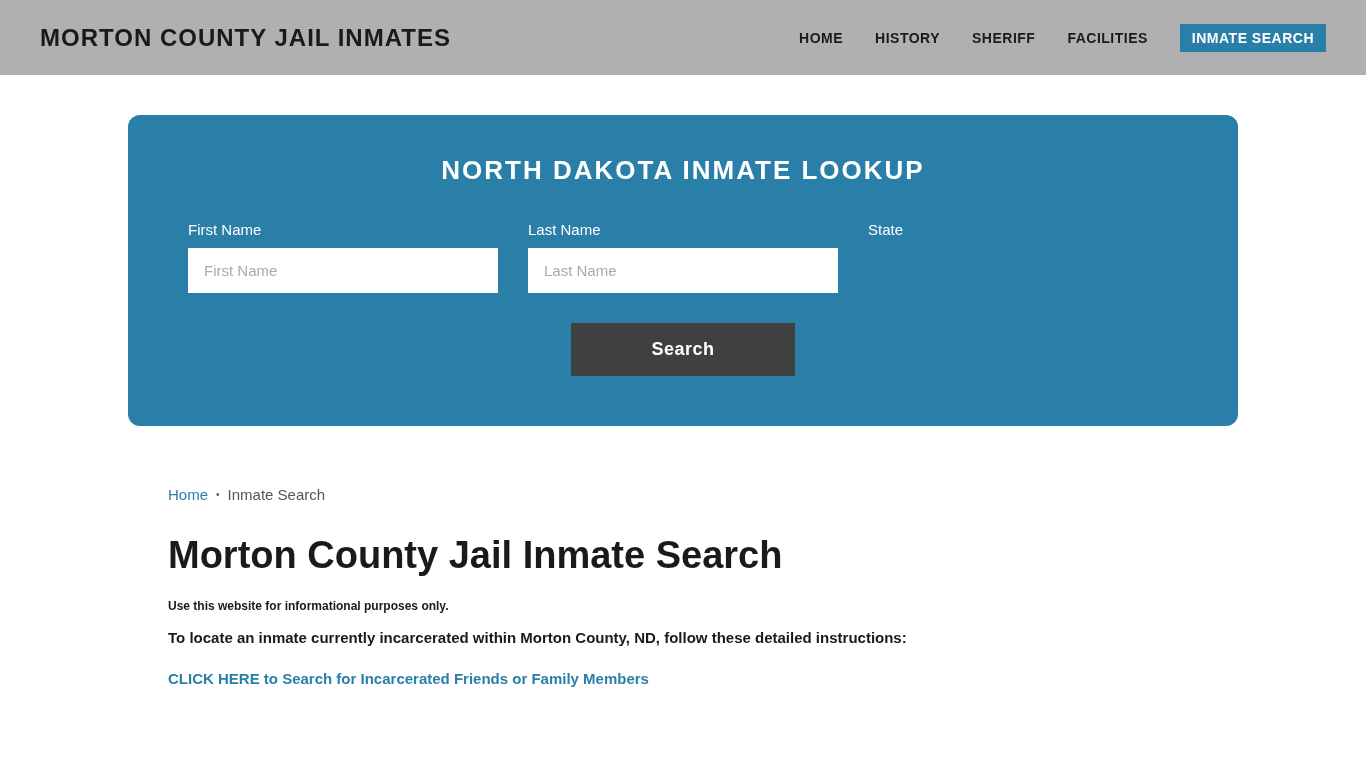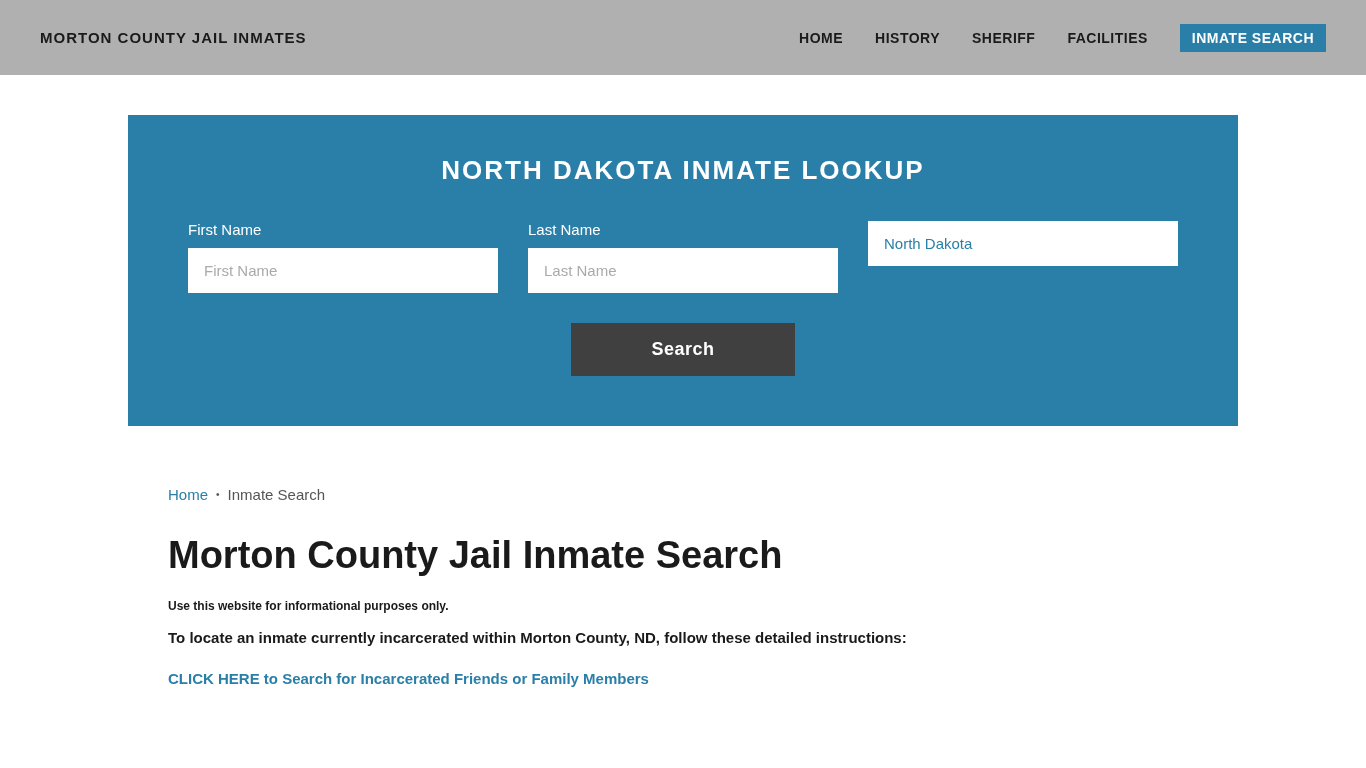--- a/index.html
+++ b/index.html
@@ -19,21 +19,21 @@
     .header {
       background: #b0b0b0;
       padding: 0 40px;
       height: 75px;
       display: flex;
       align-items: center;
       justify-content: space-between;
     }
 
     .site-title {
-      font-size: 15px;
+      font-size: 24px;
       font-weight: 900;
       color: #1a1a1a;
       letter-spacing: 1px;
       text-transform: uppercase;
     }
 
     .nav {
       display: flex;
       align-items: center;
       gap: 32px;
@@ -54,21 +54,21 @@
       color: #ffffff;
       padding: 6px 12px;
     }
 
     
     .search-section {
       background: #2a7fa8;
       margin: 40px auto;
       max-width: 1110px;
       padding: 40px 60px 50px;
-      border-radius: 0;
+      border-radius: 12px;
     }
 
     .search-title {
       text-align: center;
       color: #ffffff;
       font-size: 26px;
       font-weight: 700;
       letter-spacing: 2px;
       text-transform: uppercase;
       margin-bottom: 35px;
@@ -210,21 +210,21 @@
   <div class="form-row">
     <div class="form-group">
       <label class="form-label">First Name</label>
       <input class="form-input" type="text" placeholder="First Name" style="">
     </div>
     <div class="form-group">
       <label class="form-label">Last Name</label>
       <input class="form-input" type="text" placeholder="Last Name" style="">
     </div>
     <div class="form-group">
-      <input class="form-input state-input" type="text" value="North Dakota" style="">
+      <label class="form-label">State</label>
     </div>
   </div>
   <div class="search-btn-row">
     <button class="search-button">Search</button>
   </div>
 </div>
 
 <div class="content">
   
   <div class="breadcrumb">

